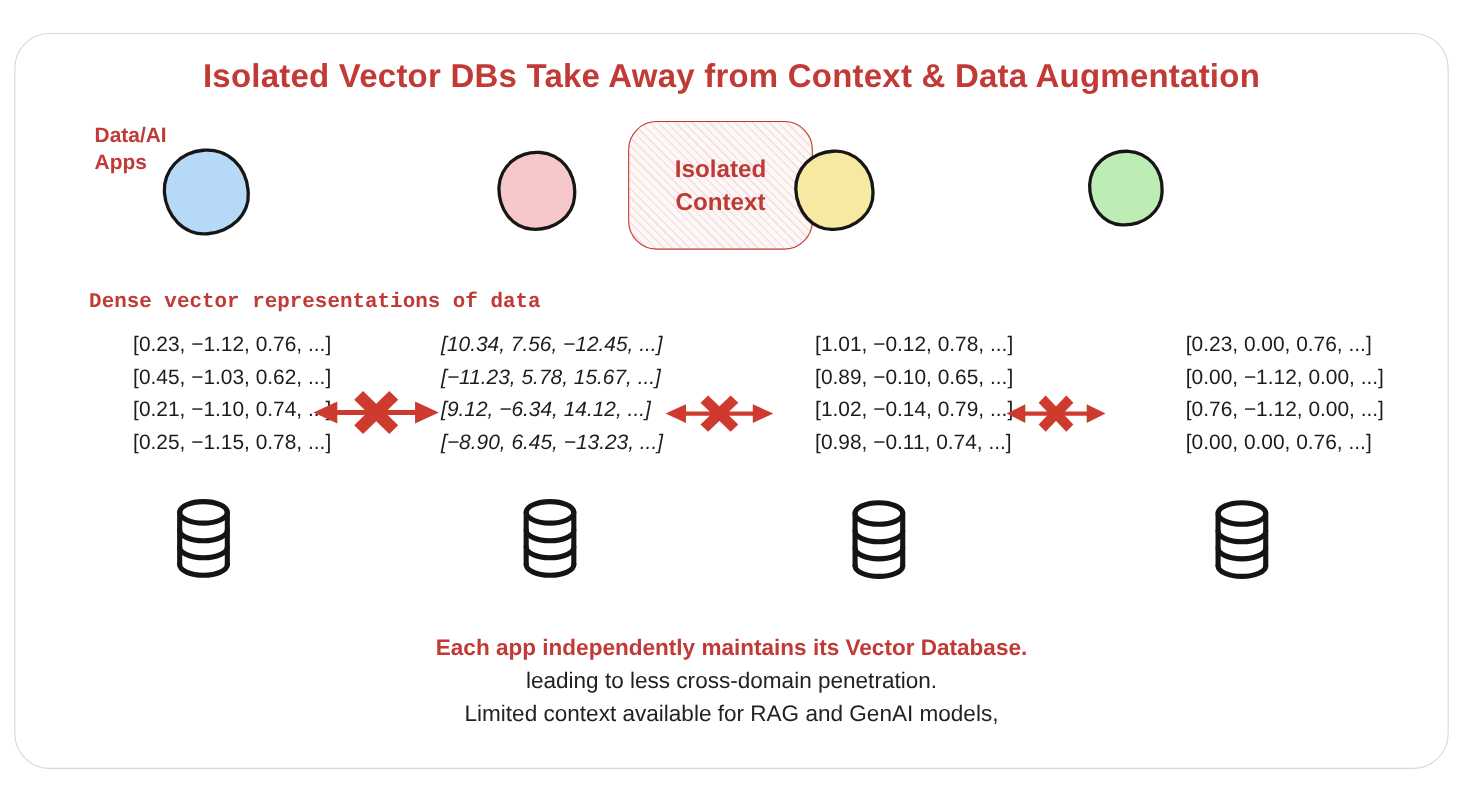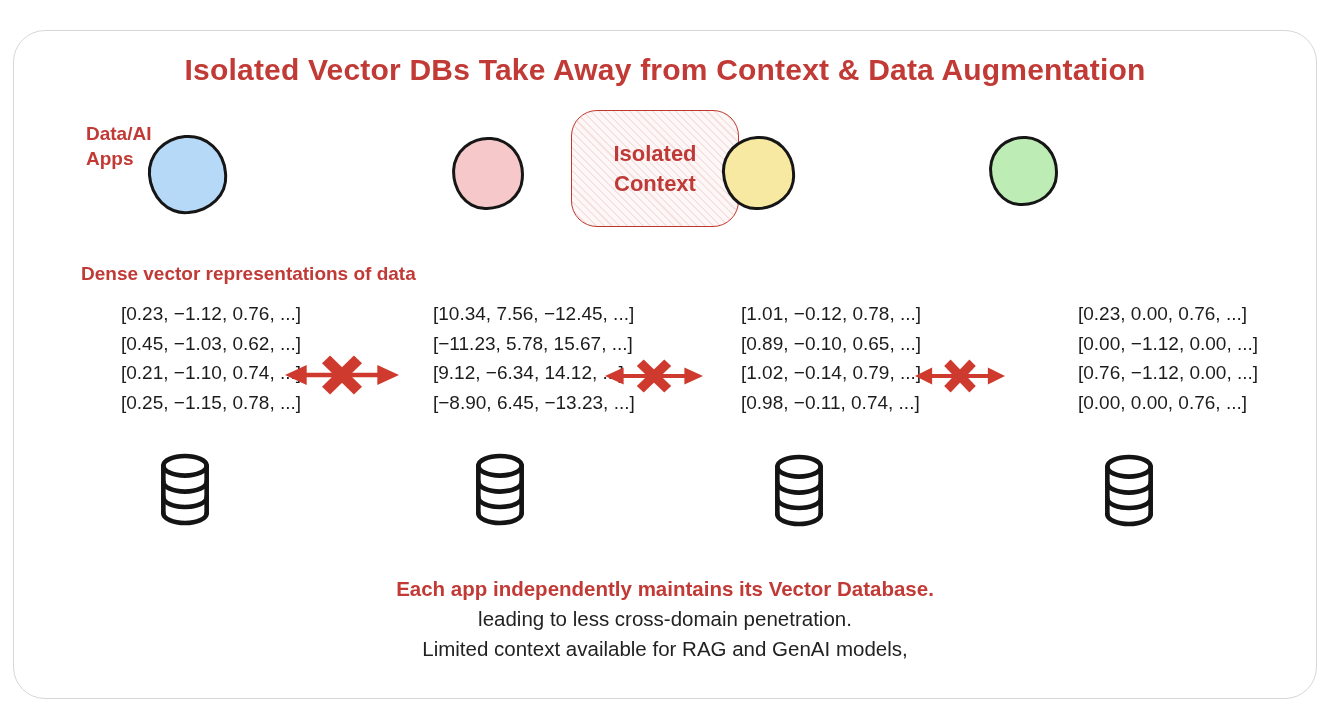--- a/index.html
+++ b/index.html
@@ -30,21 +30,20 @@
     color: #c13a36;
     letter-spacing: 0.2px;
   }
   .apps-label {
     position: absolute;
     left: 72px; top: 80px;
     font-size: 19px;
     line-height: 25px;
     font-weight: 600;
     color: #c13a36;
-    margin-top: 10px;
   }
   .app-circle {
     position: absolute;
     box-sizing: border-box;
     border: 3.5px solid #161616;
     border-radius: 51% 49% 53% 47% / 48% 52% 46% 54%;
   }
   .app-circle.c1 { left: 134px; top: 104px; width: 79px; height: 79px; transform: rotate(-4deg); }
   .app-circle.c2 { left: 438px; top: 106px; width: 72px; height: 73px; transform: rotate(3deg); }
   .app-circle.c3 { left: 708px; top: 105px; width: 73px; height: 74px; transform: rotate(-2deg); }
@@ -71,32 +70,33 @@
     line-height: 30px;
     font-weight: 600;
     color: #bf3a36;
   }
   .vectors-heading {
     position: absolute;
     left: 67px; top: 232px;
     font-size: 19px;
     font-weight: 600;
     color: #c13a36;
+    font-family: Liberation Mono, monospace;
   }
   .vec-col {
     position: absolute;
     top: 268px;
     font-size: 19px;
     line-height: 29.5px;
     color: #1c1c1c;
     white-space: nowrap;
     margin-left: 40px;
   }
   .vec-col.col1 { left: 67px; }
-  .vec-col.col2 { left: 379px; }
+  .vec-col.col2 { left: 347px; font-style: italic; }
   .vec-col.col3 { left: 687px; }
   .vec-col.col4 { left: 1024px; }
   .x-arrow { position: absolute; }
   .x-arrow.a1 { left: 271px; top: 324px; width: 114px; height: 40px; }
   .x-arrow.a2 { left: 591px; top: 328px; width: 98px;  height: 34px; }
   .x-arrow.a3 { left: 901px; top: 328px; width: 90px;  height: 34px; }
   .db-icon { position: absolute; width: 66px; height: 73px; }
   .db-icon.d1 { left: 138px; top: 422px; }
   .db-icon.d2 { left: 453px; top: 422px; }
   .db-icon.d3 { left: 752px; top: 423px; }

